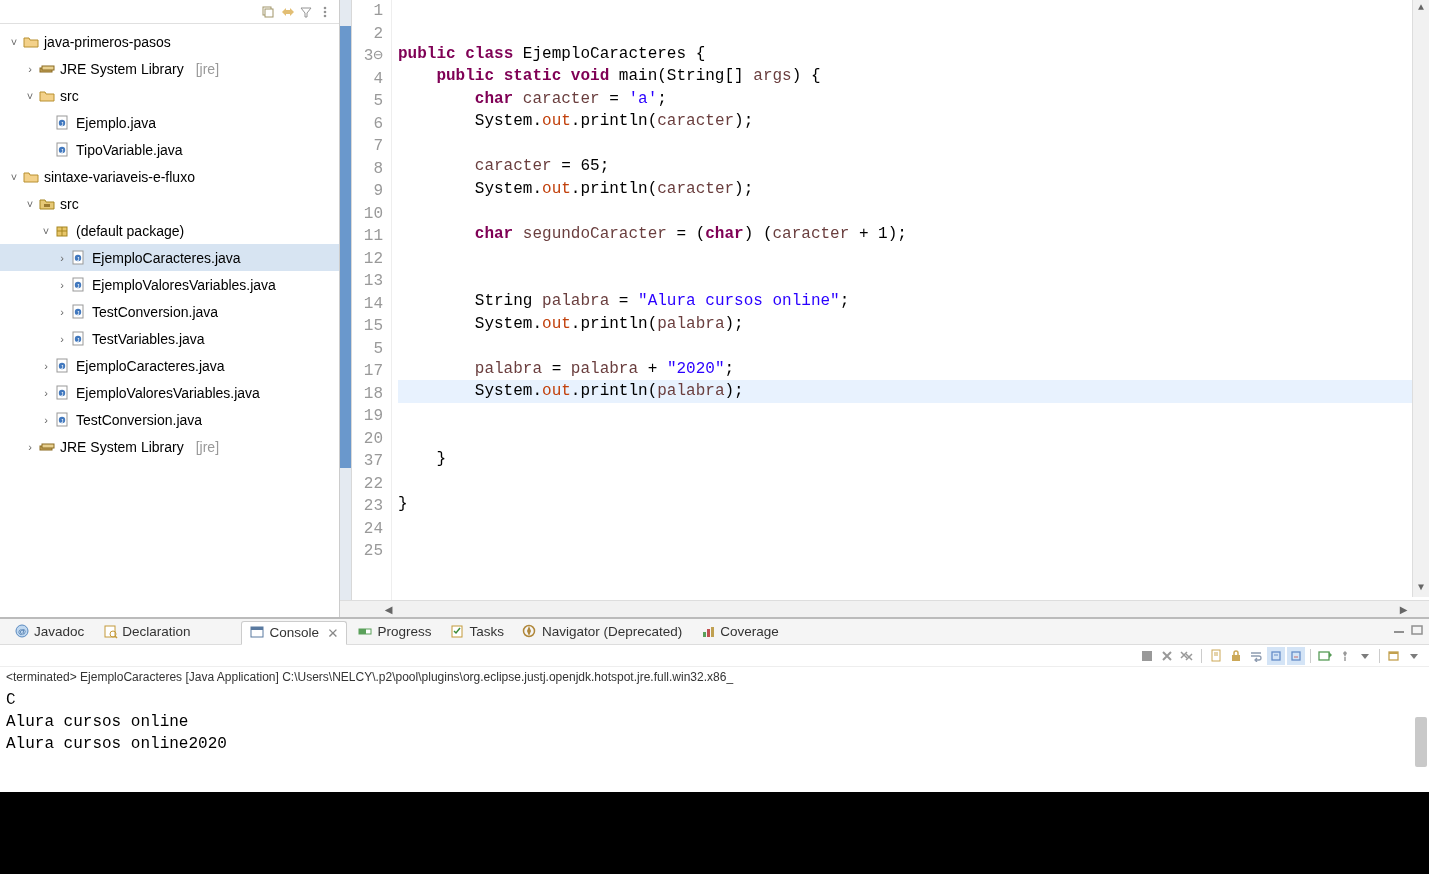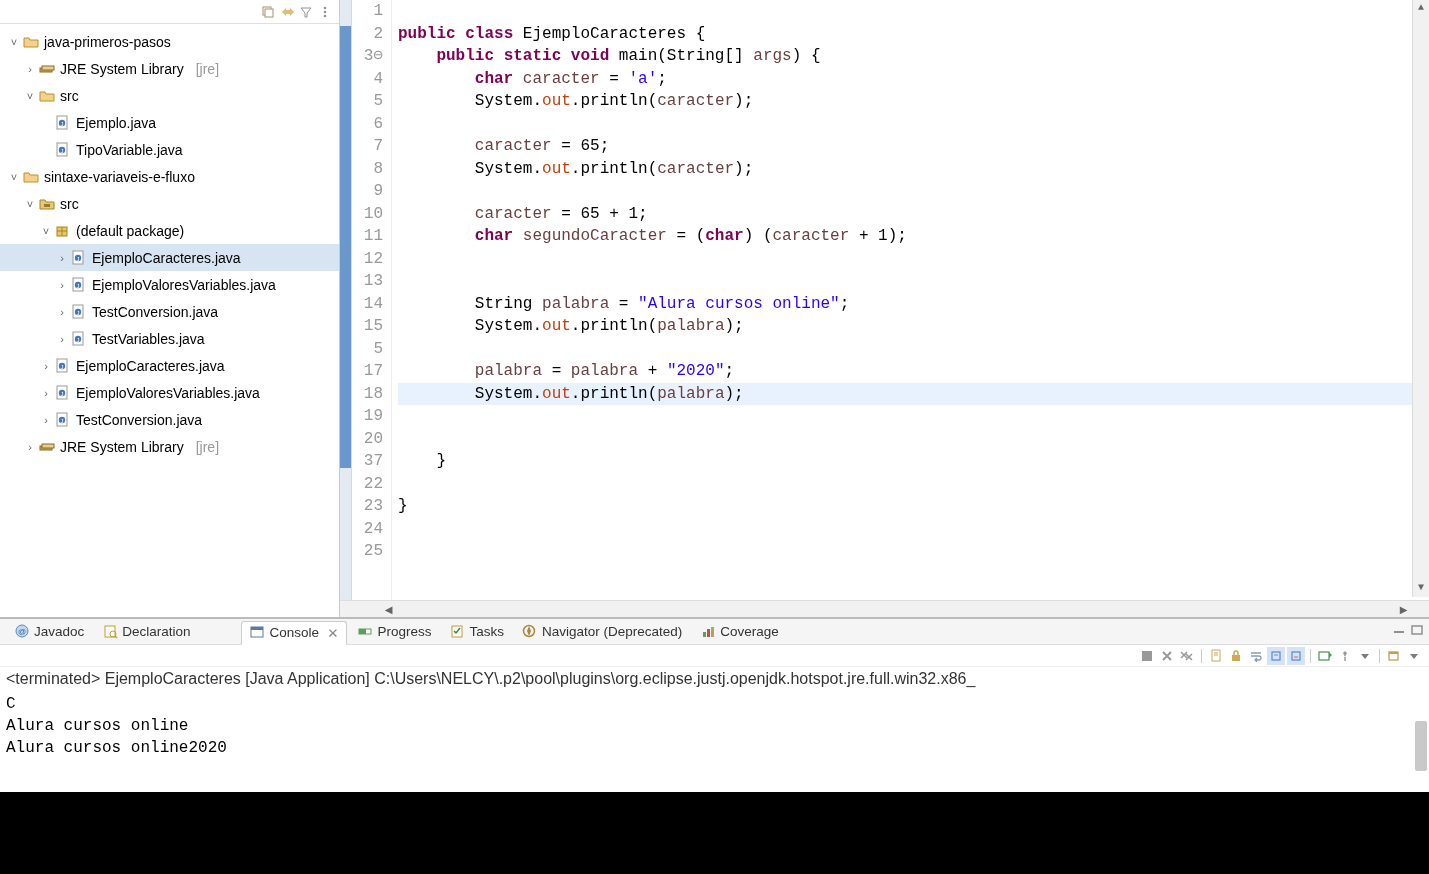--- a/index.html
+++ b/index.html
@@ -18,21 +18,21 @@
 .indent-0 { padding-left: 6px; }
 .indent-1 { padding-left: 22px; }
 .indent-2 { padding-left: 38px; }
 .indent-3 { padding-left: 54px; }
 .editor-panel { flex: 1; display: flex; flex-direction: column; position: relative; background: #fff; }
 .editor-body { flex: 1; display: flex; font-family: Consolas, "Courier New", monospace; font-size: 16px; line-height: 22.5px; overflow: hidden; }
 .marker-bar { width: 12px; background: #e4eaf1; border-right: 1px solid #d8d8d8; position: relative; }
 .marker-block { position: absolute; left: 0; right: 0; background: #6a98cc; }
 .gutter { width: 40px; text-align: right; padding-right: 8px; color: #999; background: #fff; border-right: 1px solid #eee; user-select: none; }
 .gutter-line { height: 22.5px; }
-.code-area { flex: 1; padding-left: 6px; position: relative; }
+.code-area { flex: 1; padding-left: 6px; position: relative; margin-top: 20px; }
 .code-line { height: 22.5px; white-space: pre; }
 .code-line.hl { background: #e8f2fe; }
 .kw { color: #7f0055; font-weight: bold; }
 .field { color: #c2410c; }
 .str { color: #2a00ff; }
 .var { color: #6a3e3e; }
 .editor-scroll-v { position: absolute; right: 0; top: 0; bottom: 20px; width: 17px; background: #f1f1f1; border-left: 1px solid #ddd; }
 .scroll-arrow-up { position: absolute; top: 0; left: 0; right: 0; height: 17px; display: flex; align-items: center; justify-content: center; color: #666; font-size: 10px; cursor: pointer; }
 .scroll-arrow-dn { position: absolute; bottom: 0; left: 0; right: 0; height: 17px; display: flex; align-items: center; justify-content: center; color: #666; font-size: 10px; cursor: pointer; }
 .editor-scroll-h { height: 17px; background: #f1f1f1; border-top: 1px solid #ddd; position: relative; }
@@ -41,21 +41,21 @@
 .bottom-panel { border-top: 2px solid #bbb; background: #fff; display: flex; flex-direction: column; height: 175px; }
 .bottom-tabs { display: flex; align-items: center; height: 26px; background: #f5f5f5; border-bottom: 1px solid #ddd; padding-left: 6px; position: relative; }
 .btab { display: flex; align-items: center; gap: 4px; padding: 2px 8px; margin-right: 2px; color: #333; cursor: pointer; border-radius: 3px 3px 0 0; height: 24px; font-size: 13.5px; }
 .btab.active { background: #fff; border: 1px solid #ccc; border-bottom: 1px solid #fff; position: relative; top: 1px; margin-left: 40px; }
 .btab .ticon { width: 16px; height: 16px; display: inline-flex; align-items: center; justify-content: center; }
 .btab .close-x { margin-left: 4px; color: #888; cursor: pointer; }
 .bottom-topright { position: absolute; right: 4px; top: 3px; display: flex; gap: 2px; }
 .console-toolbar { display: flex; justify-content: flex-end; align-items: center; height: 22px; padding-right: 6px; gap: 2px; border-bottom: 1px solid #eee; }
 .ctb-icon { width: 18px; height: 18px; display: inline-flex; align-items: center; justify-content: center; cursor: pointer; opacity: 0.85; }
 .ctb-sep { width: 1px; height: 14px; background: #ccc; margin: 0 3px; }
-.console-status { padding: 3px 6px; font-size: 16px; color: #333; }
+.console-status { padding: 3px 6px; font-size: 12px; color: #333; }
 .console-out { flex: 1; padding: 2px 6px; font-family: Consolas, "Courier New", monospace; font-size: 16px; line-height: 22px; overflow: auto; position: relative; }
 .bottom-scroll-thumb { position: absolute; right: 2px; top: 30px; width: 12px; height: 50px; background: #c9c9c9; border-radius: 2px; }
 .black-footer { height: 82px; background: #000; }
 svg { display: block; }
 </style>
 </head>
 <body>
 
 <div class="main-layout">
   <div class="top-section">
@@ -294,21 +294,20 @@
         <div class="code-area" id="code-area">
             <div class="code-line">&nbsp;</div>
             <div class="code-line"><span class="kw">public</span> <span class="kw">class</span> EjemploCaracteres {</div>
             <div class="code-line">    <span class="kw">public</span> <span class="kw">static</span> <span class="kw">void</span> main(String[] <span class="var">args</span>) {</div>
             <div class="code-line">        <span class="kw">char</span> <span class="var">caracter</span> = <span class="str">'a'</span>;</div>
             <div class="code-line">        System.<span class="field">out</span>.println(<span class="var">caracter</span>);</div>
             <div class="code-line">&nbsp;</div>
             <div class="code-line">        <span class="var">caracter</span> = 65;</div>
             <div class="code-line">        System.<span class="field">out</span>.println(<span class="var">caracter</span>);</div>
             <div class="code-line">&nbsp;</div>
-            <div class="code-line">        <span class="var">caracter</span> = 65 + 1;</div>
             <div class="code-line">        <span class="kw">char</span> <span class="var">segundoCaracter</span> = (<span class="kw">char</span>) (<span class="var">caracter</span> + 1);</div>
             <div class="code-line">&nbsp;</div>
             <div class="code-line">&nbsp;</div>
             <div class="code-line">        String <span class="var">palabra</span> = <span class="str">"Alura cursos online"</span>;</div>
             <div class="code-line">        System.<span class="field">out</span>.println(<span class="var">palabra</span>);</div>
             <div class="code-line">&nbsp;</div>
             <div class="code-line">        <span class="var">palabra</span> = <span class="var">palabra</span> + <span class="str">"2020"</span>;</div>
             <div class="code-line hl">        System.<span class="field">out</span>.println(<span class="var">palabra</span>);</div>
             <div class="code-line">&nbsp;</div>
             <div class="code-line">&nbsp;</div>

